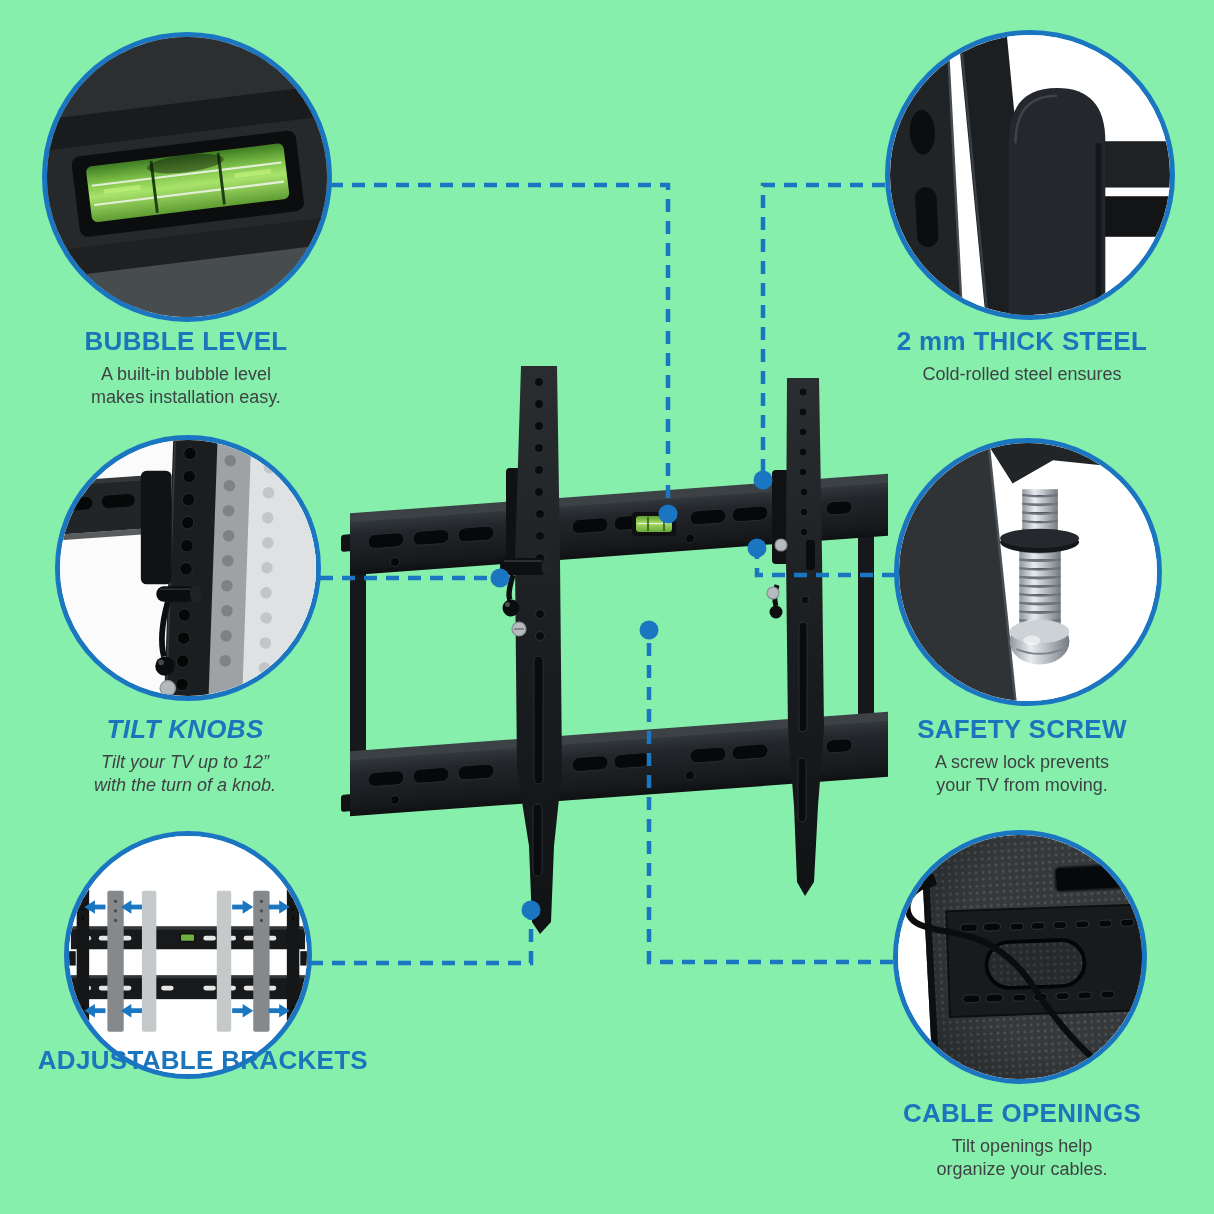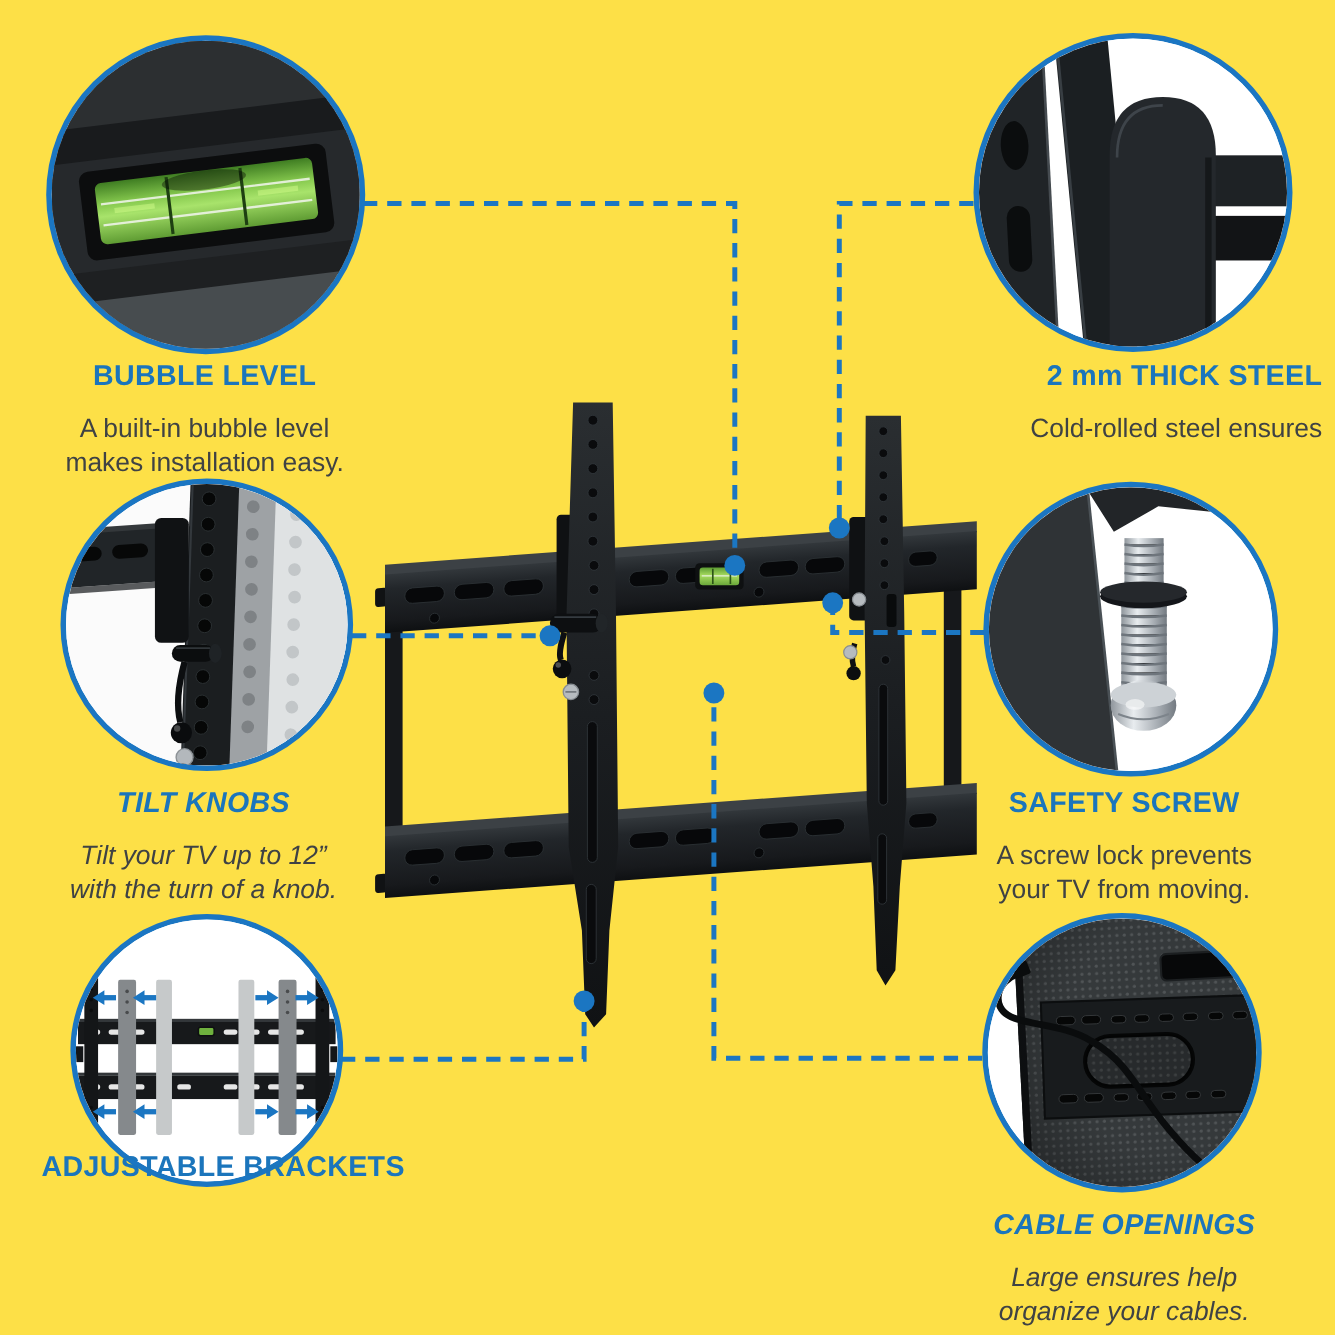--- a/index.html
+++ b/index.html
@@ -2,35 +2,35 @@
 <html style="--accent: #1b76c2; --title: #1b75bc; --body: #3f4244;"><head>
 <meta charset="utf-8">
 <style>
   :root{
     --accent:#1b76c2;
     --title:#1b75bc;
     --body:#3f4244;
   }
   html,body{margin:0;padding:0;background:#ffffff;}
   .canvas{
-    position:relative;width:1214px;height:1214px;background:#fde047;
+    position:relative;width:1214px;height:1214px;background:#86efac;
     font-family:"Liberation Sans", sans-serif;overflow:hidden;
   }
   .overlay{position:absolute;left:0;top:0;width:1214px;height:1214px;display:block;}
   .circle{
     position:absolute;border-radius:50%;border:5px solid var(--accent);
     overflow:hidden;background:#ffffff;box-sizing:border-box;
   }
   .circle svg{display:block;width:100%;height:100%;}
   .feature-text{position:absolute;text-align:center;}
   .feature-text h3{
     margin:0;font-size:26px;font-weight:bold;color:var(--title);letter-spacing:.3px;line-height:1.05;
   }
   .feature-text p{
-    margin:20px 0 0 0;font-size:24px;color:var(--body);line-height:1.26;font-weight:500;
+    margin:8px 0 0 0;font-size:18px;color:var(--body);line-height:1.26;font-weight:500;
   }
 </style>
 </head>
 <body>
 
 <div class="canvas">
 
   <svg class="overlay" viewBox="0 0 1214 1214" aria-hidden="true">
     <defs>
       <linearGradient id="railG" x1="0" y1="0" x2="0" y2="1">
@@ -463,37 +463,37 @@
       <path d="M30 52 C 8 58 2 84 22 93 C 42 102 72 100 98 116 C 122 130 132 144 152 174 C 170 200 192 224 214 242" stroke="#0a0c0d" stroke-width="6.5" fill="none" stroke-linecap="round"></path>
       <rect x="24" y="42" width="15" height="13" rx="2" fill="#0a0c0d" transform="rotate(-22 31 48)"></rect>
     </svg>
   </div>
 
   <div class="feature-text" style="left:6px;top:328px;width:360px;">
     <h3>BUBBLE LEVEL</h3>
     <p><span>A built-in bubble level</span><br><span>makes installation easy.</span></p>
   </div>
 
-  <div class="feature-text" style="left:842px;top:328px;width:360px;text-align:right;">
+  <div class="feature-text" style="left:842px;top:328px;width:360px;">
     <h3>2 mm THICK STEEL</h3>
     <p><span>Cold-rolled steel ensures</span><br></p>
   </div>
 
   <div class="feature-text" style="left:5px;top:716px;width:360px;font-style:italic;">
     <h3>TILT KNOBS</h3>
     <p><span>Tilt your TV up to 12”</span><br><span>with the turn of a knob.</span></p>
   </div>
 
   <div class="feature-text" style="left:842px;top:716px;width:360px;">
     <h3>SAFETY SCREW</h3>
     <p><span>A screw lock prevents</span><br><span>your TV from moving.</span></p>
   </div>
 
   <div class="feature-text" style="left:8px;top:1047px;width:360px;text-align:right;">
     <h3>ADJUSTABLE BRACKETS</h3>
   </div>
 
-  <div class="feature-text" style="left:842px;top:1100px;width:360px;font-style:italic;">
+  <div class="feature-text" style="left:842px;top:1100px;width:360px;">
     <h3>CABLE OPENINGS</h3>
-    <p><span>Large ensures help</span><br><span>organize your cables.</span></p>
+    <p><span>Tilt openings help</span><br><span>organize your cables.</span></p>
   </div>
 
 </div>
 
 </body></html>

